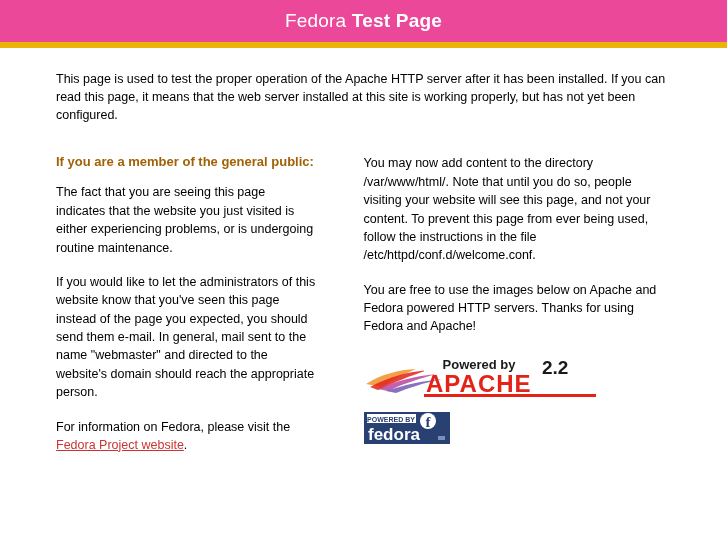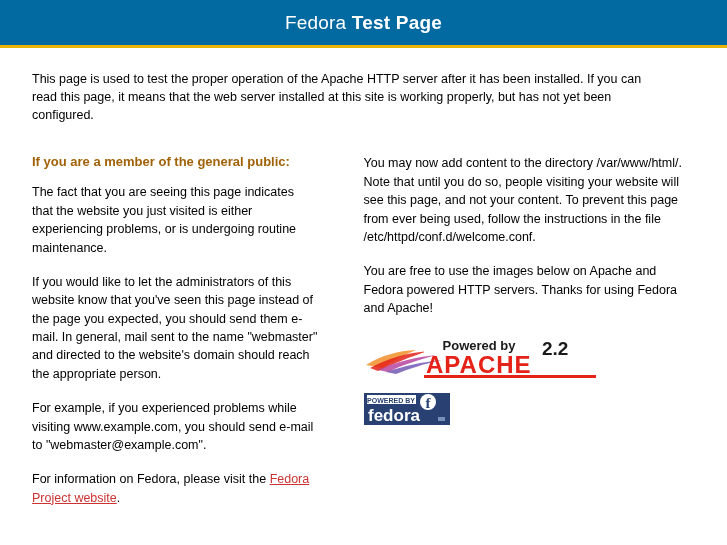--- a/index.html
+++ b/index.html
@@ -10,40 +10,40 @@
     width: 727px;
     height: 545px;
     background: #ffffff;
     font-family: "Liberation Sans", sans-serif;
     font-size: 13px;
     color: #000000;
     overflow: hidden;
   }
   .header-bar {
     height: 48px;
-    background: #0369a1;
-    border-bottom: 3px solid #eab308;
+    background: #ec4899;
+    border-bottom: 6px solid #eab308;
     display: flex;
     align-items: center;
     justify-content: center;
     box-sizing: border-box;
   }
   .header-title {
     color: #ffffff;
     font-size: 19px;
     letter-spacing: 0.2px;
   }
   .header-title .light {
     font-weight: normal;
   }
   .header-title .bold {
     font-weight: bold;
   }
   .content {
-    padding: 0 32px;
+    padding: 0 56px;
     box-sizing: border-box;
   }
   .intro {
     margin-top: 22px;
     font-size: 12.5px;
     line-height: 1.45;
     color: #000;
     max-width: 620px;
   }
   .columns {
@@ -103,21 +103,20 @@
 <div class="content">
 
   <p class="intro">This page is used to test the proper operation of the Apache HTTP server after it has been installed. If you can read this page, it means that the web server installed at this site is working properly, but has not yet been configured.</p>
 
   <div class="columns">
 
     <div class="col left">
       <h2>If you are a member of the general public:</h2>
       <p>The fact that you are seeing this page indicates that the website you just visited is either experiencing problems, or is undergoing routine maintenance.</p>
       <p>If you would like to let the administrators of this website know that you've seen this page instead of the page you expected, you should send them e-mail. In general, mail sent to the name "webmaster" and directed to the website's domain should reach the appropriate person.</p>
-      <p>For example, if you experienced problems while visiting www.example.com, you should send e-mail to "webmaster@example.com".</p>
       <p><span>For information on Fedora, please visit the </span><a href="#">Fedora Project website</a><span>.</span></p>
     </div>
 
     <div class="col right">
       <p>You may now add content to the directory /var/www/html/. Note that until you do so, people visiting your website will see this page, and not your content. To prevent this page from ever being used, follow the instructions in the file /etc/httpd/conf.d/welcome.conf.</p>
       <p>You are free to use the images below on Apache and Fedora powered HTTP servers. Thanks for using Fedora and Apache!</p>
 
       <div class="badges">
 
         <div class="apache-badge">

